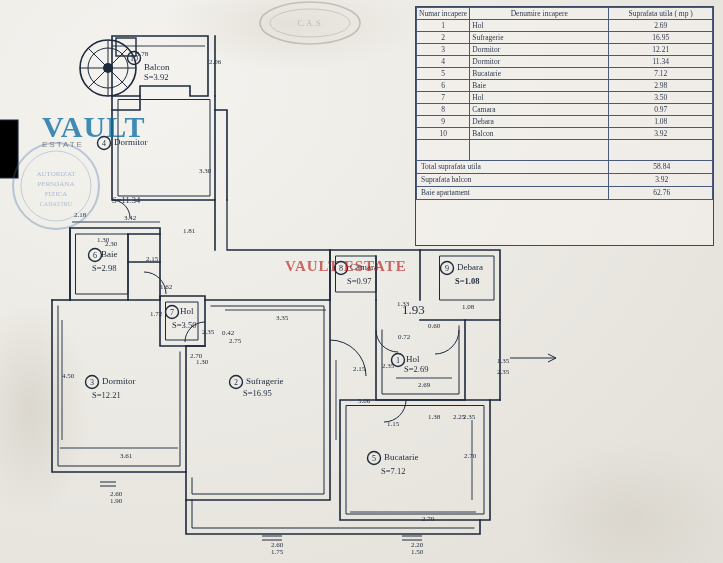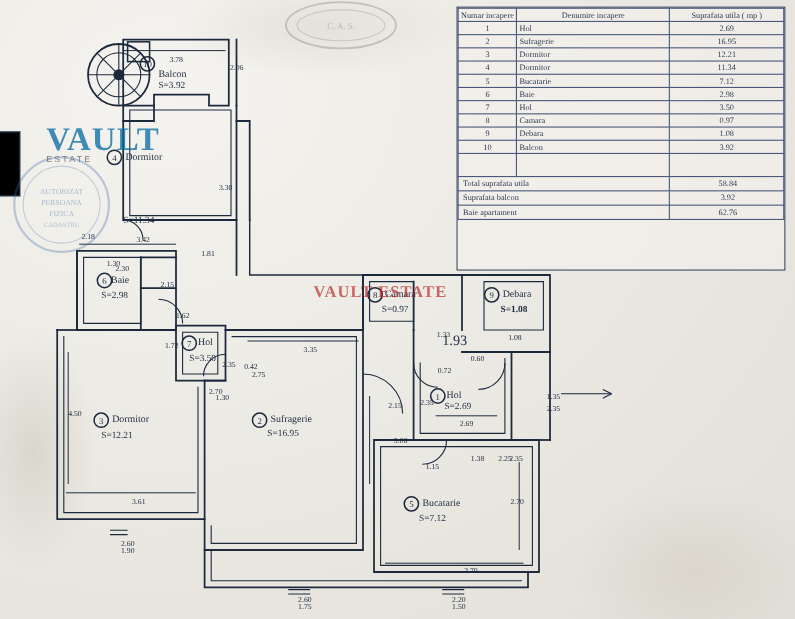--- a/index.html
+++ b/index.html
@@ -235,21 +235,21 @@
     <div class="lbl" style="left:180px;top:306px;font-size:9px;">Hol</div>
     <div class="lbl" style="left:172px;top:320px;font-size:8.5px;">S=3.50</div>
     <div class="lbl" style="left:350px;top:262px;font-size:9px;">Camara</div>
     <div class="lbl" style="left:347px;top:276px;font-size:8.5px;text-align:center;">S=0.97</div>
     <div class="lbl" style="left:457px;top:262px;font-size:9px;">Debara</div>
     <div class="lbl" style="left:455px;top:276px;font-size:8.5px;font-weight:bold;">S=1.08</div>
     <div class="lbl" style="left:144px;top:62px;font-size:9px;">Balcon</div>
     <div class="lbl" style="left:144px;top:72px;font-size:8.5px;">S=3.92</div>
   </div>
 <div id="dims">
-    <div class="lbl" style="left:154px;top:50px;font-size:7px;">3.78</div>
+    <div class="lbl" style="left:136px;top:50px;font-size:7px;">3.78</div>
     <div class="lbl" style="left:209px;top:58px;font-size:7px;">2.06</div>
     <div class="lbl" style="left:199px;top:167px;font-size:7px;">3.30</div>
     <div class="lbl" style="left:124px;top:214px;font-size:7px;">3.42</div>
     <div class="lbl" style="left:183px;top:227px;font-size:7px;">1.81</div>
     <div class="lbl" style="left:74px;top:211px;font-size:7px;">2.18</div>
     <div class="lbl" style="left:97px;top:236px;font-size:7px;">1.30</div>
     <div class="lbl" style="left:105px;top:240px;font-size:7px;">2.30</div>
     <div class="lbl" style="left:146px;top:255px;font-size:7px;">2.15</div>
     <div class="lbl" style="left:160px;top:283px;font-size:7px;">1.62</div>
     <div class="lbl" style="left:150px;top:310px;font-size:7px;">1.72</div>

